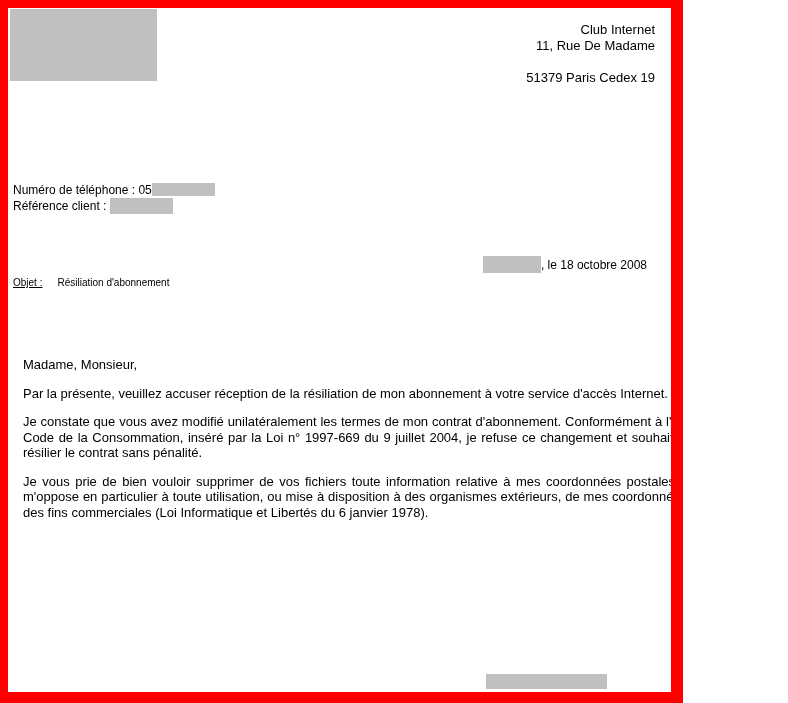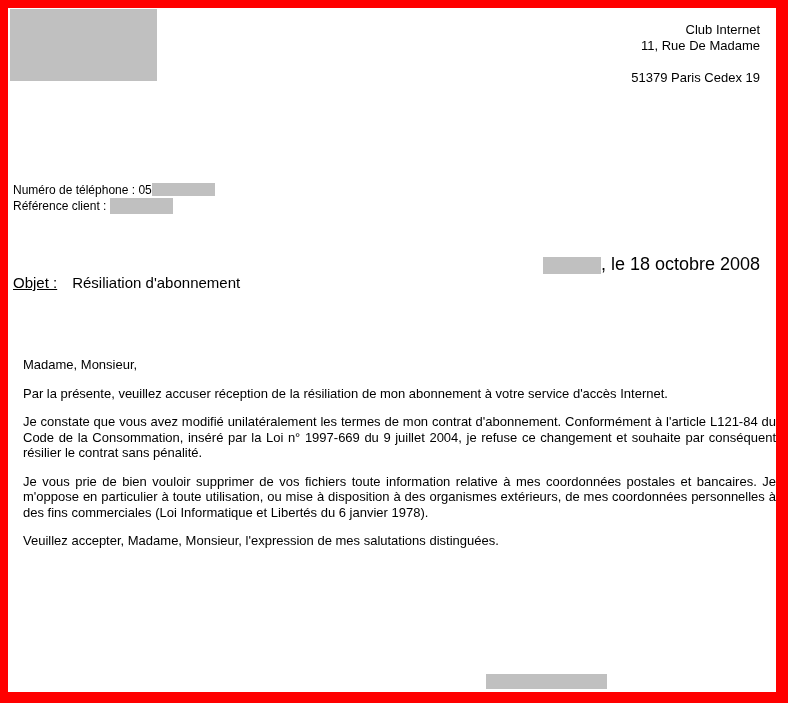--- a/index.html
+++ b/index.html
@@ -5,21 +5,21 @@
   :root {
     --page-border: #ff0000;
     --redaction-fill: #c0c0c0;
     --text: #000000;
     --background: #ffffff;
   }
   * { margin: 0; padding: 0; box-sizing: border-box; }
   html, body { background: #ffffff; }
   .page {
     position: relative;
-    width: 788px;
+    width: 683px;
     height: 703px;
     background: var(--background);
     border-style: solid;
     border-color: var(--page-border);
     border-width: 8px 12px 11px 8px;
     font-family: "Liberation Sans", "DejaVu Sans", sans-serif;
     color: var(--text);
     overflow: hidden;
   }
   .redaction {
@@ -48,32 +48,32 @@
     font-size: 12px;
     line-height: 15px;
     white-space: nowrap;
   }
   .phone-redact { width: 63px; height: 13px; vertical-align: -2px; }
   .ref-redact   { width: 63px; height: 16px; vertical-align: -4px; margin-left: 4px; }
 
   .dateline {
     position: absolute;
     top: 248px;
-    right: 16px;
-    font-size: 18px;
+    right: 24px;
+    font-size: 12px;
     line-height: 16px;
     white-space: nowrap;
   }
   .city-redact { width: 58px; height: 17px; vertical-align: -4px; }
 
   .subject {
     position: absolute;
     left: 5px;
     top: 267px;
-    font-size: 15px;
+    font-size: 10px;
     line-height: 15px;
     white-space: nowrap;
   }
   .subject-label { text-decoration: underline; margin-right: 15px; }
 
   .body {
     position: absolute;
     left: 5px;
     top: 349px;
     width: 763px;
@@ -108,18 +108,17 @@
 
   <div class="subject">
     <span class="subject-label">Objet :</span><span>Résiliation d'abonnement</span>
   </div>
 
   <div class="body">
     <p class="salutation">Madame, Monsieur,</p>
     <p>Par la présente, veuillez accuser réception de la résiliation de mon abonnement à votre service d'accès Internet.</p>
     <p>Je constate que vous avez modifié unilatéralement les termes de mon contrat d'abonnement. Conformément à l'article L121-84 du Code de la Consommation, inséré par la Loi n° 1997-669 du 9 juillet 2004, je refuse ce changement et souhaite par conséquent résilier le contrat sans pénalité.</p>
     <p>Je vous prie de bien vouloir supprimer de vos fichiers toute information relative à mes coordonnées postales et bancaires. Je m'oppose en particulier à toute utilisation, ou mise à disposition à des organismes extérieurs, de mes coordonnées personnelles à des fins commerciales (Loi Informatique et Libertés du 6 janvier 1978).</p>
-    <p class="closing">Veuillez accepter, Madame, Monsieur, l'expression de mes salutations distinguées.</p>
   </div>
 
   <div class="redaction block signature-box"></div>
 
 </div>
 
 </body></html>

